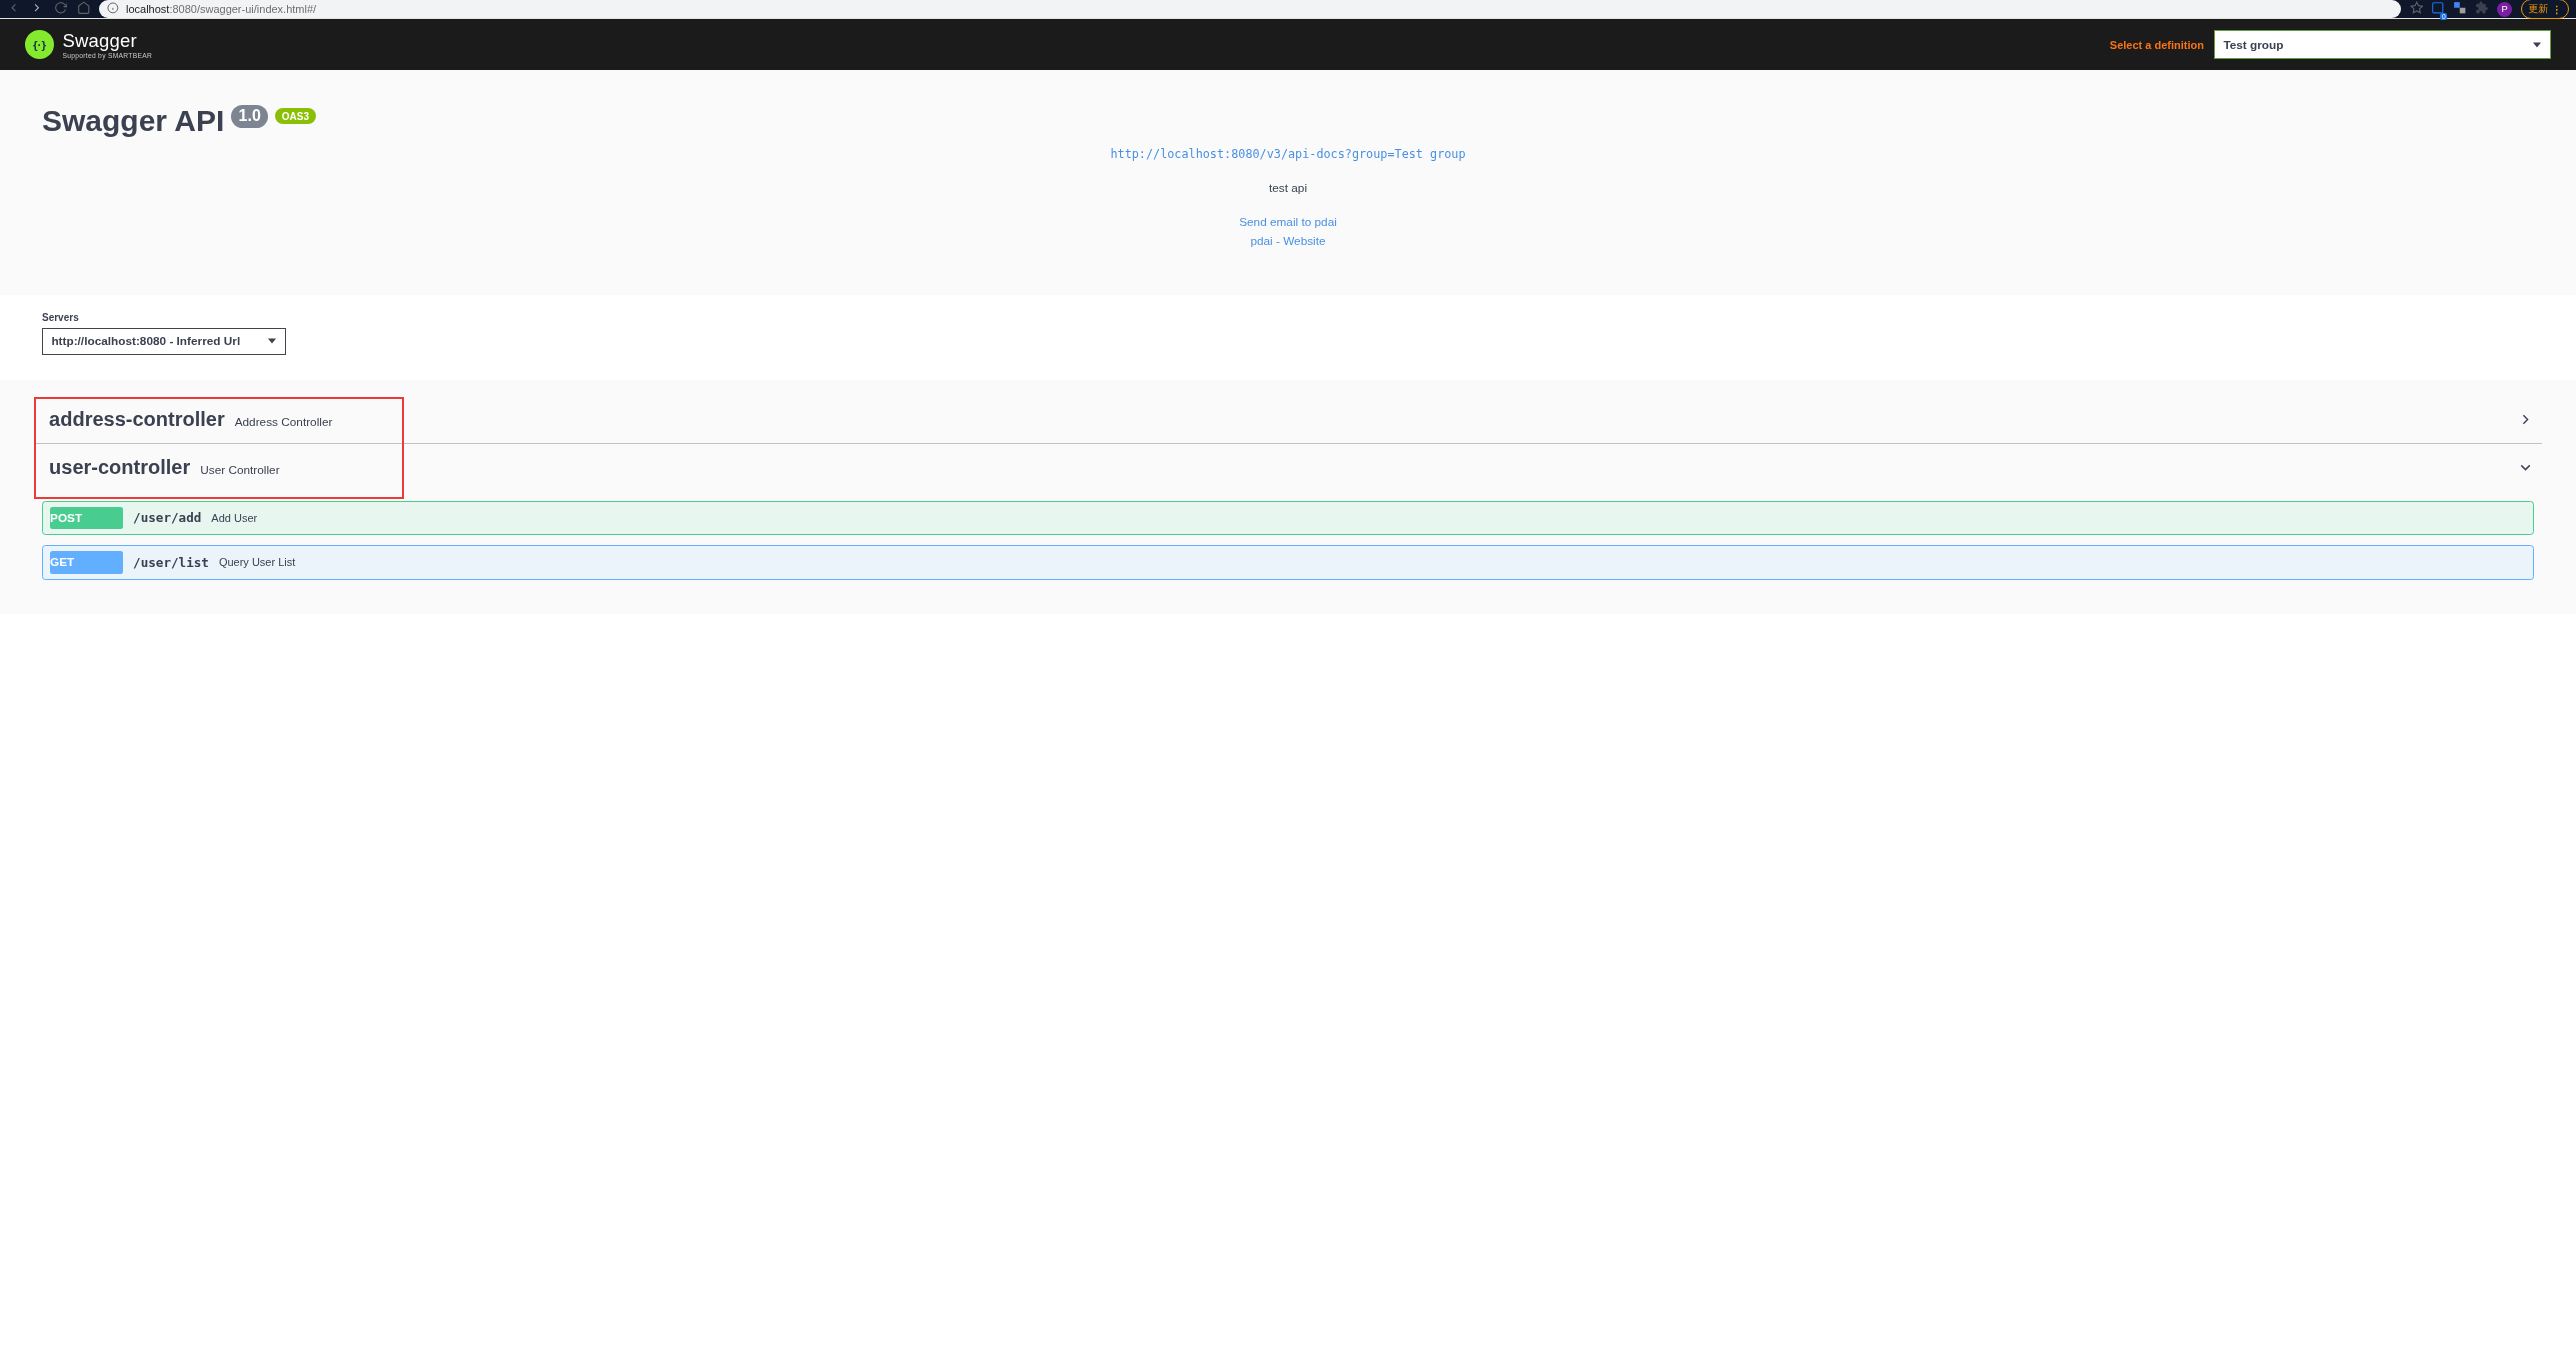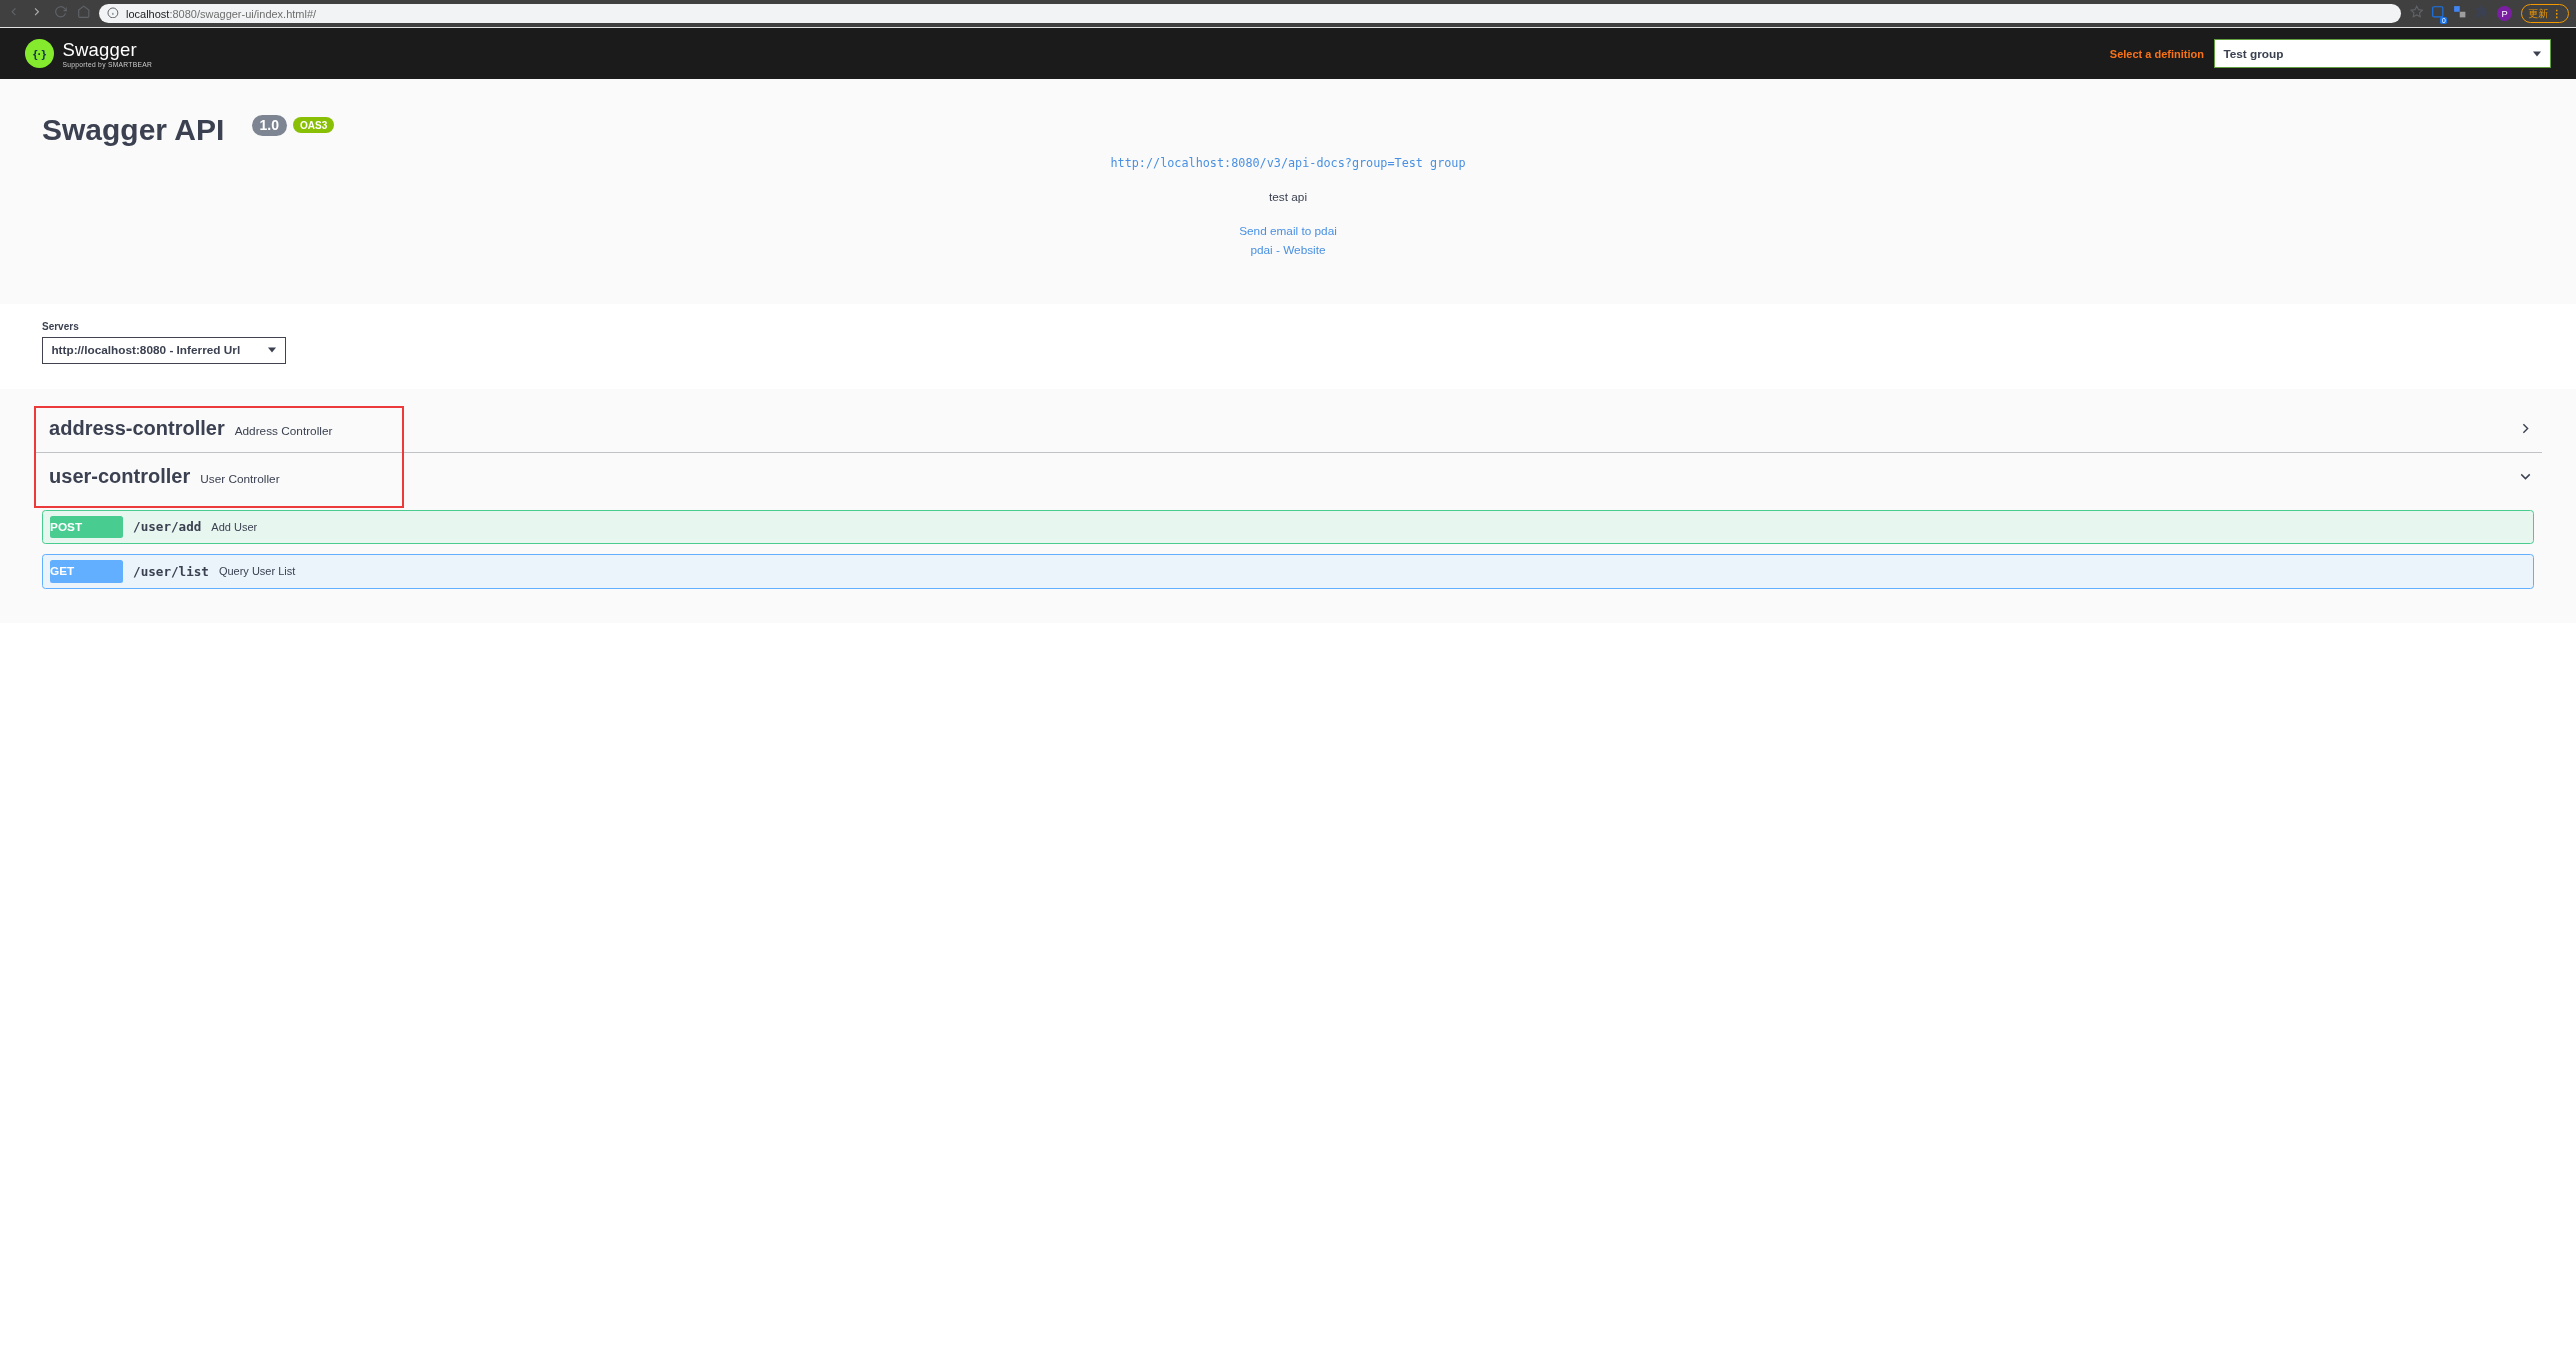--- a/index.html
+++ b/index.html
@@ -1,19 +1,19 @@
 <!DOCTYPE html>
 <html style="font-size:13.5px"><head>
 <meta charset="utf-8">
 <style>
   * { box-sizing: border-box; margin: 0; padding: 0; }
   body { font-family: -apple-system, BlinkMacSystemFont, "Segoe UI", Helvetica, Arial, sans-serif; background: #fff; color: #3b4151; }
 
   
-  .browser-bar { height: 28px; background: #404040; display: flex; align-items: center; padding: 0 6.7px; gap: 8.4px; border-bottom: 0.8px solid #e2e2e2; }
+  .browser-bar { height: 19px; background: #0f172a; display: flex; align-items: center; padding: 0 6.7px; gap: 8.4px; border-bottom: 0.8px solid #e2e2e2; }
   .nav-icons { display: flex; align-items: center; gap: 10px; }
   .nav-icons svg, .nav-icons .icon { width: 13.5px; height: 13.5px; color: #5f6368; }
   .nav-icons .disabled svg { color: #b0b0b0; }
   .addr-bar { flex: 1; height: 18.5px; background: #f1f3f4; border-radius: 10px; display: flex; align-items: center; padding: 0 8.4px; font-size: 11px; color: #5f6368; gap: 6.7px; }
   .addr-bar .url-secure { color: #202124; }
   .addr-bar .url-rest { color: #6e6e6e; }
   .right-icons { display: flex; align-items: center; gap: 8.4px; }
   .right-icons .badge { position: relative; }
   .right-icons .sub-badge { position: absolute; bottom: -2.5px; right: -2.5px; background: #1a73e8; color:#fff; font-size:6.7px; padding:0 1.7px; border-radius:1.7px; }
   .avatar { width: 15px; height: 15px; background: #7b1fa2; border-radius: 50%; color: #fff; font-size: 9.3px; display: flex; align-items: center; justify-content: center; }
@@ -29,21 +29,21 @@
   .def-select-wrap { display: flex; align-items: center; gap: 10px; }
   .def-label { color: #f97316; font-size: 11px; font-weight: 700; }
   .def-select { background: #fff; border: 1.7px solid #62a03f; height: 29px; min-width: 337px; padding: 0 25px 0 8.4px; font-size: 11.8px; font-weight: 600; color: #3b4151; appearance: none; position: relative; }
   .def-select-outer { position: relative; }
   .def-select-outer::after { content: ""; position: absolute; right: 10px; top: 50%; transform: translateY(-50%); border-left: 4.2px solid transparent; border-right: 4.2px solid transparent; border-top: 5px solid #3b4151; pointer-events:none;}
 
   
   .info-section { background: #fafafa; padding: 34px 42px 42px 42px; text-align: center; }
   .title-row { display: flex; align-items: center; gap: 6.7px; margin-bottom: 8.4px; }
   .api-title { font-size: 30px; font-weight: 700; color: #3b4151; }
-  .version-pill { background: #7d8492; color: #fff; font-size: 14px; padding: 2.5px 7.6px; border-radius: 11.8px; font-weight:600; position: relative; top: -5px; margin-left: 21px; }
+  .version-pill { background: #7d8492; color: #fff; font-size: 16px; padding: 2.5px 7.6px; border-radius: 11.8px; font-weight:600; position: relative; top: -5px; }
   .oas-pill { background: #89bf04; color: #fff; font-size: 10px; padding: 2.5px 6.7px; border-radius: 11.8px; font-weight:700; position: relative; top: -5px;}
   .api-url { color: #4990e2; font-size: 11.8px; margin-bottom: 20px; display: inline-block; font-family: monospace; }
   .api-desc { color: #3b4151; font-size: 11.8px; margin-bottom: 20px; }
   .links-block a { display: block; color: #4990e2; font-size: 11.8px; margin-bottom: 5px; text-decoration: none; }
 
   
   .servers-section { background: #fff; padding: 17px 42px 25px 42px; }
   .servers-label { font-size: 10px; font-weight: 700; color: #3b4151; margin-bottom: 4.2px; }
   .servers-select-outer { position: relative; display: inline-block; border-radius: 7px; }
   .servers-select { background: #fff; border: 1.7px solid #41444e; height: 27px; min-width: 244px; padding: 0 25px 0 8.4px; font-size: 11.8px; color: #3b4151; appearance: none; font-weight:600; }

